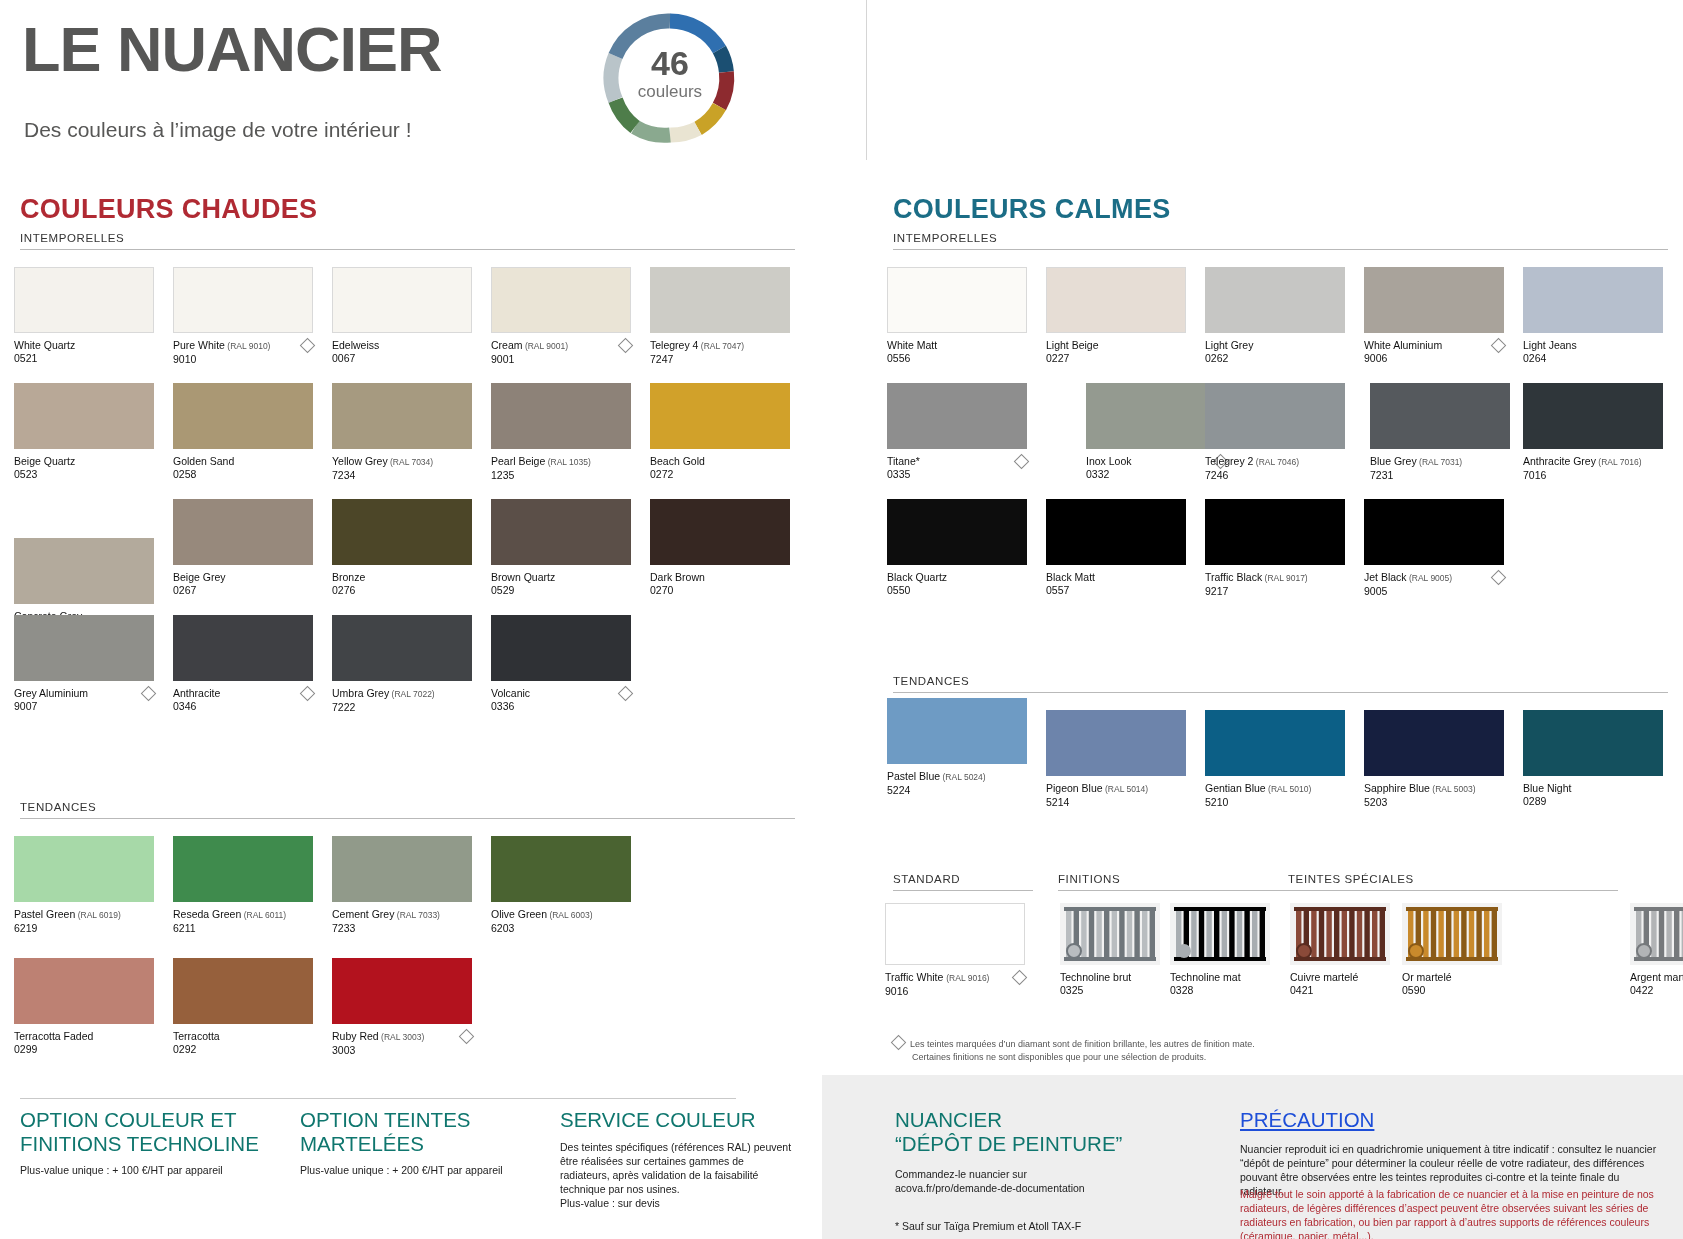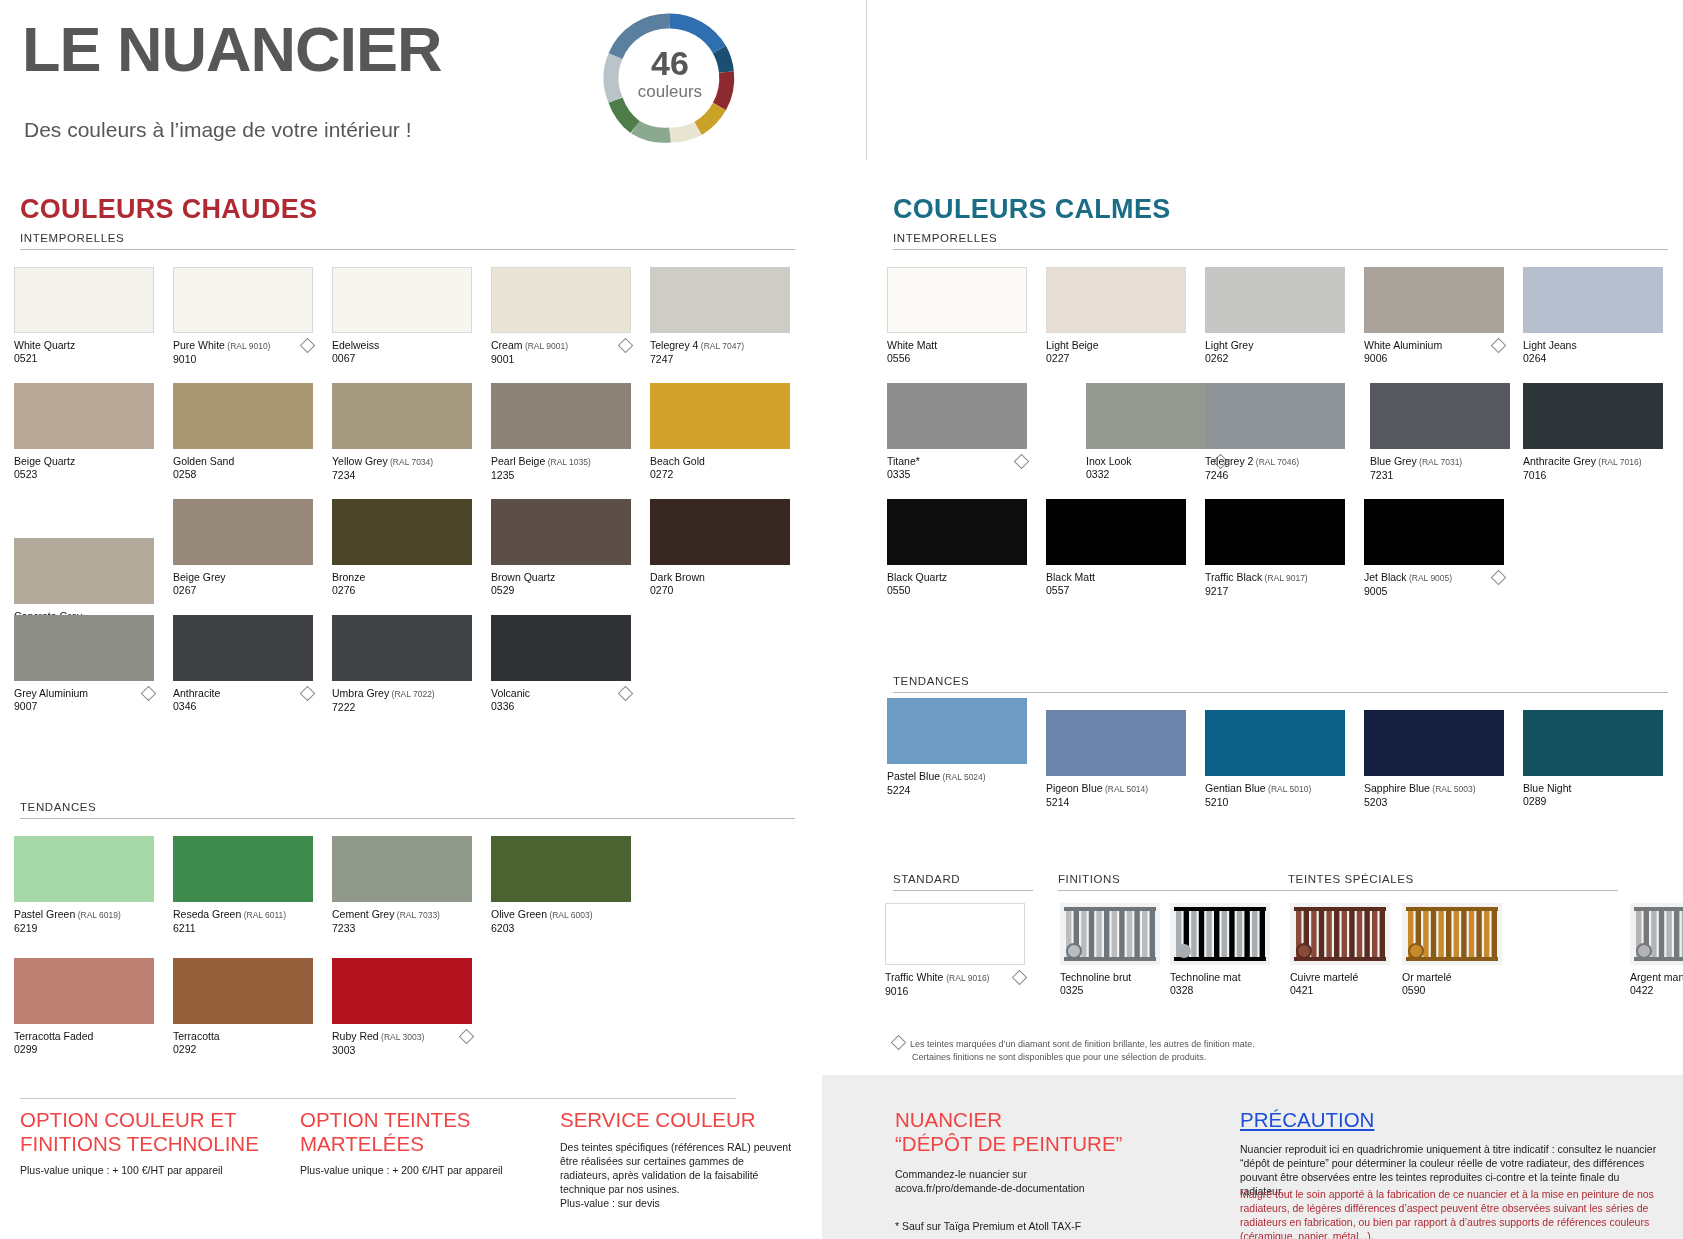--- a/index.html
+++ b/index.html
@@ -46,21 +46,21 @@
   .blk-rule{position:absolute;height:1px;background:#b9b9b9;}
   .rad{width:100px;height:62px;display:block;}
   .fin{position:absolute;width:110px;}
   .fin .nm{font-size:10.5px;margin-top:6px;color:#111;line-height:13px;}
   .fin .code{font-size:10.5px;color:#111;line-height:13px;}
 
   .foot-note{position:absolute;font-size:9px;color:#555;line-height:13px;}
 
   
   .greybox{position:absolute;left:822px;top:1075px;width:861px;height:164px;background:#eeeeee;}
-  .bt{position:absolute;font-size:20.5px;line-height:24px;color:#ef4444;}
+  .bt{position:absolute;font-size:20.5px;line-height:24px;color:#0f766e;}
   .bt.red{color:#1d4ed8;text-decoration:underline;}
   .bp{position:absolute;font-size:10.5px;line-height:14px;color:#222;}
   .bp.red{color:#b02a33;}
   .hr-bottom{position:absolute;left:20px;top:1098px;width:716px;height:1px;background:#c9c9c9;}
 </style>
 </head>
 <body>
 
 <div class="page">
 

